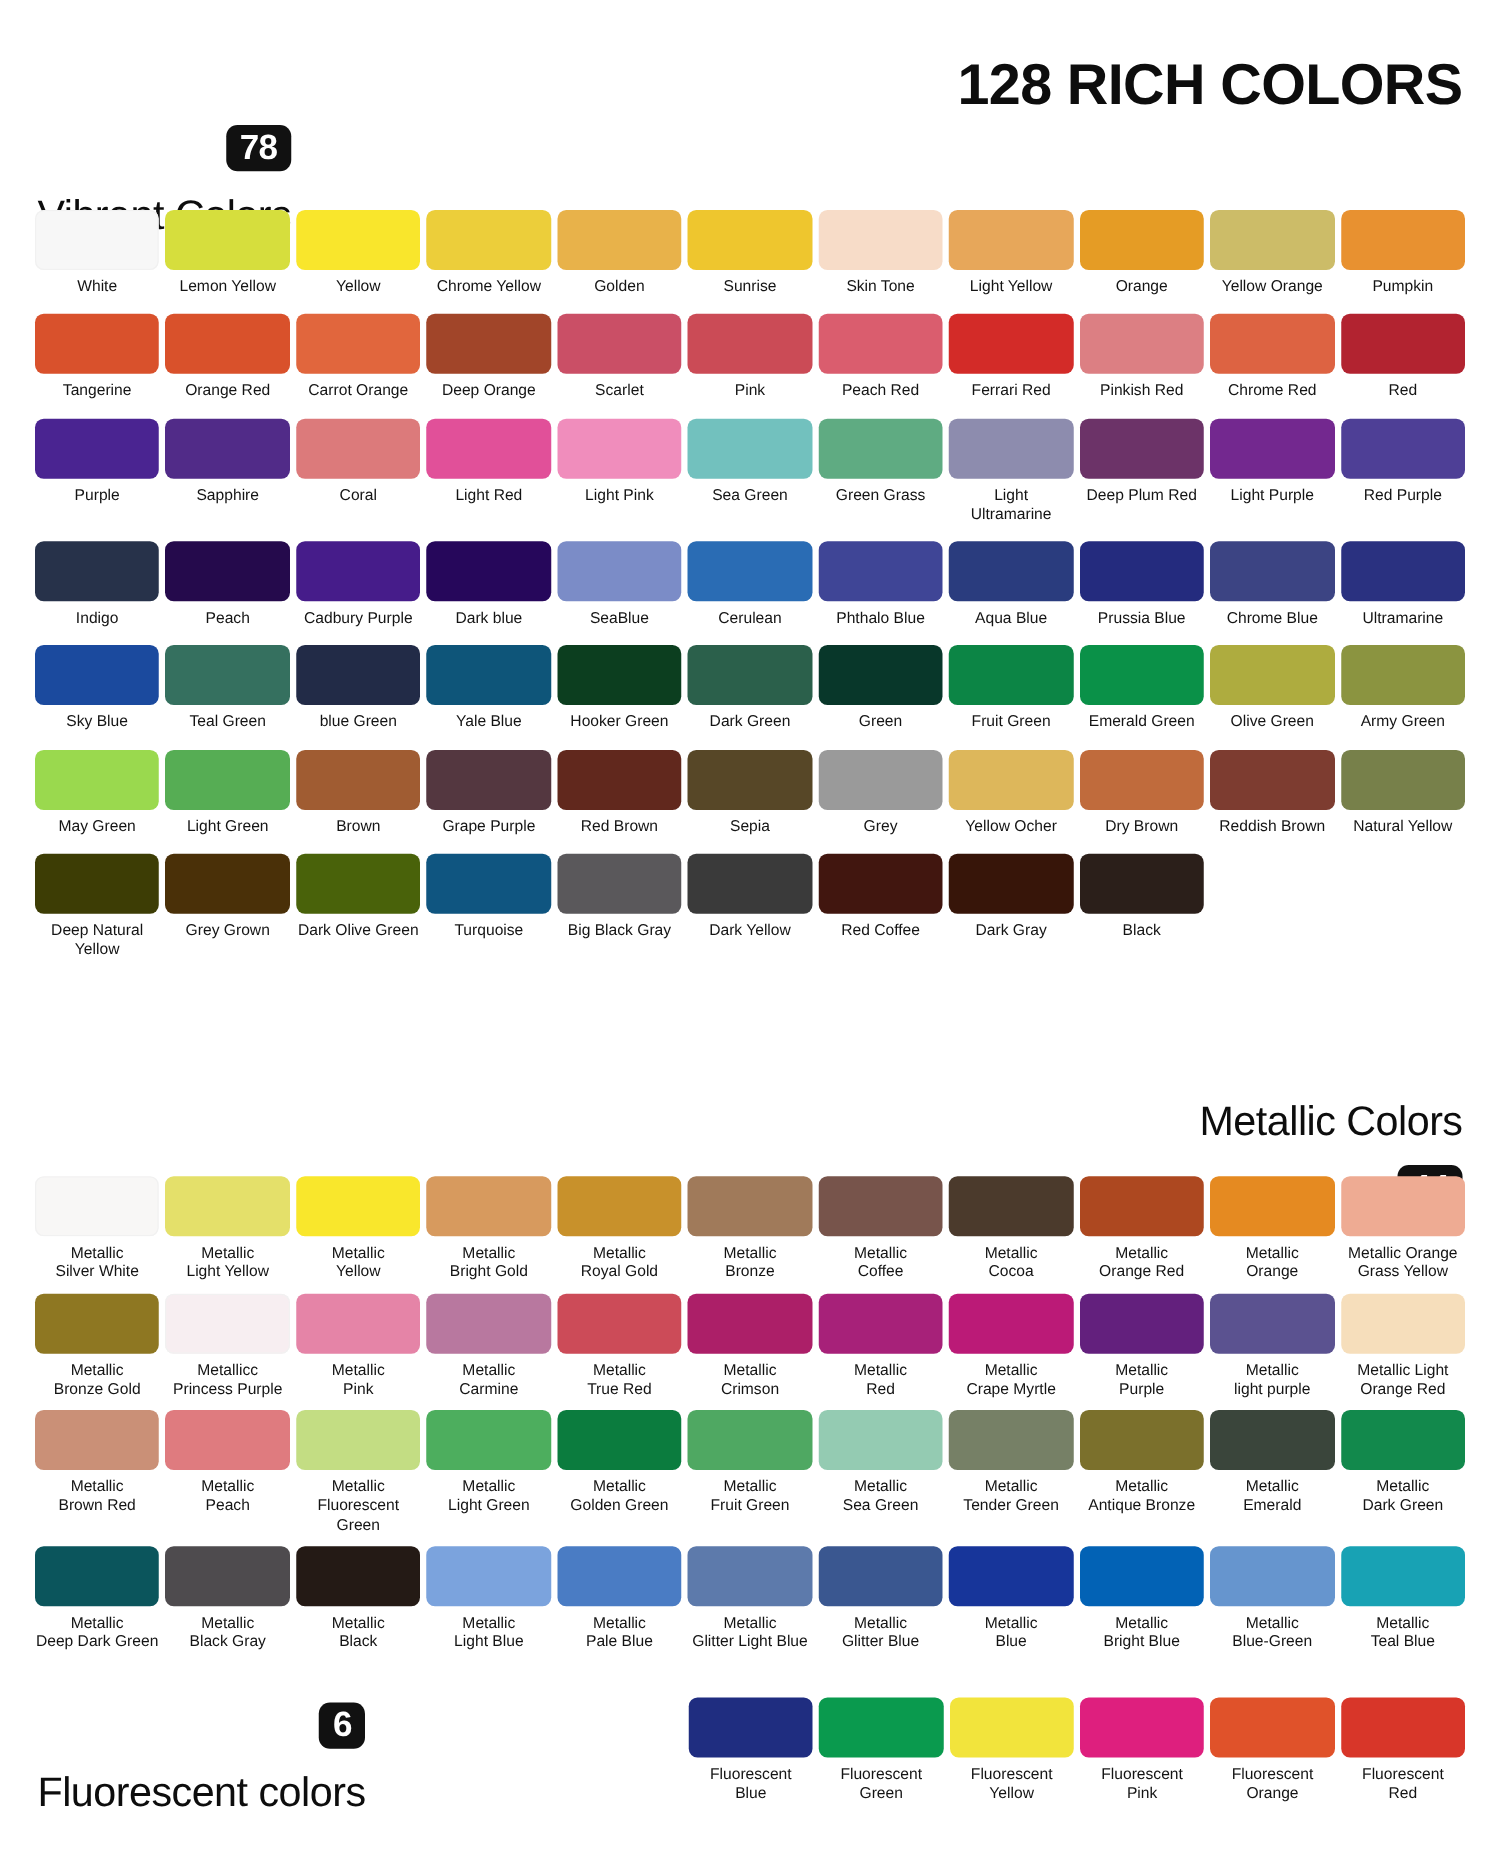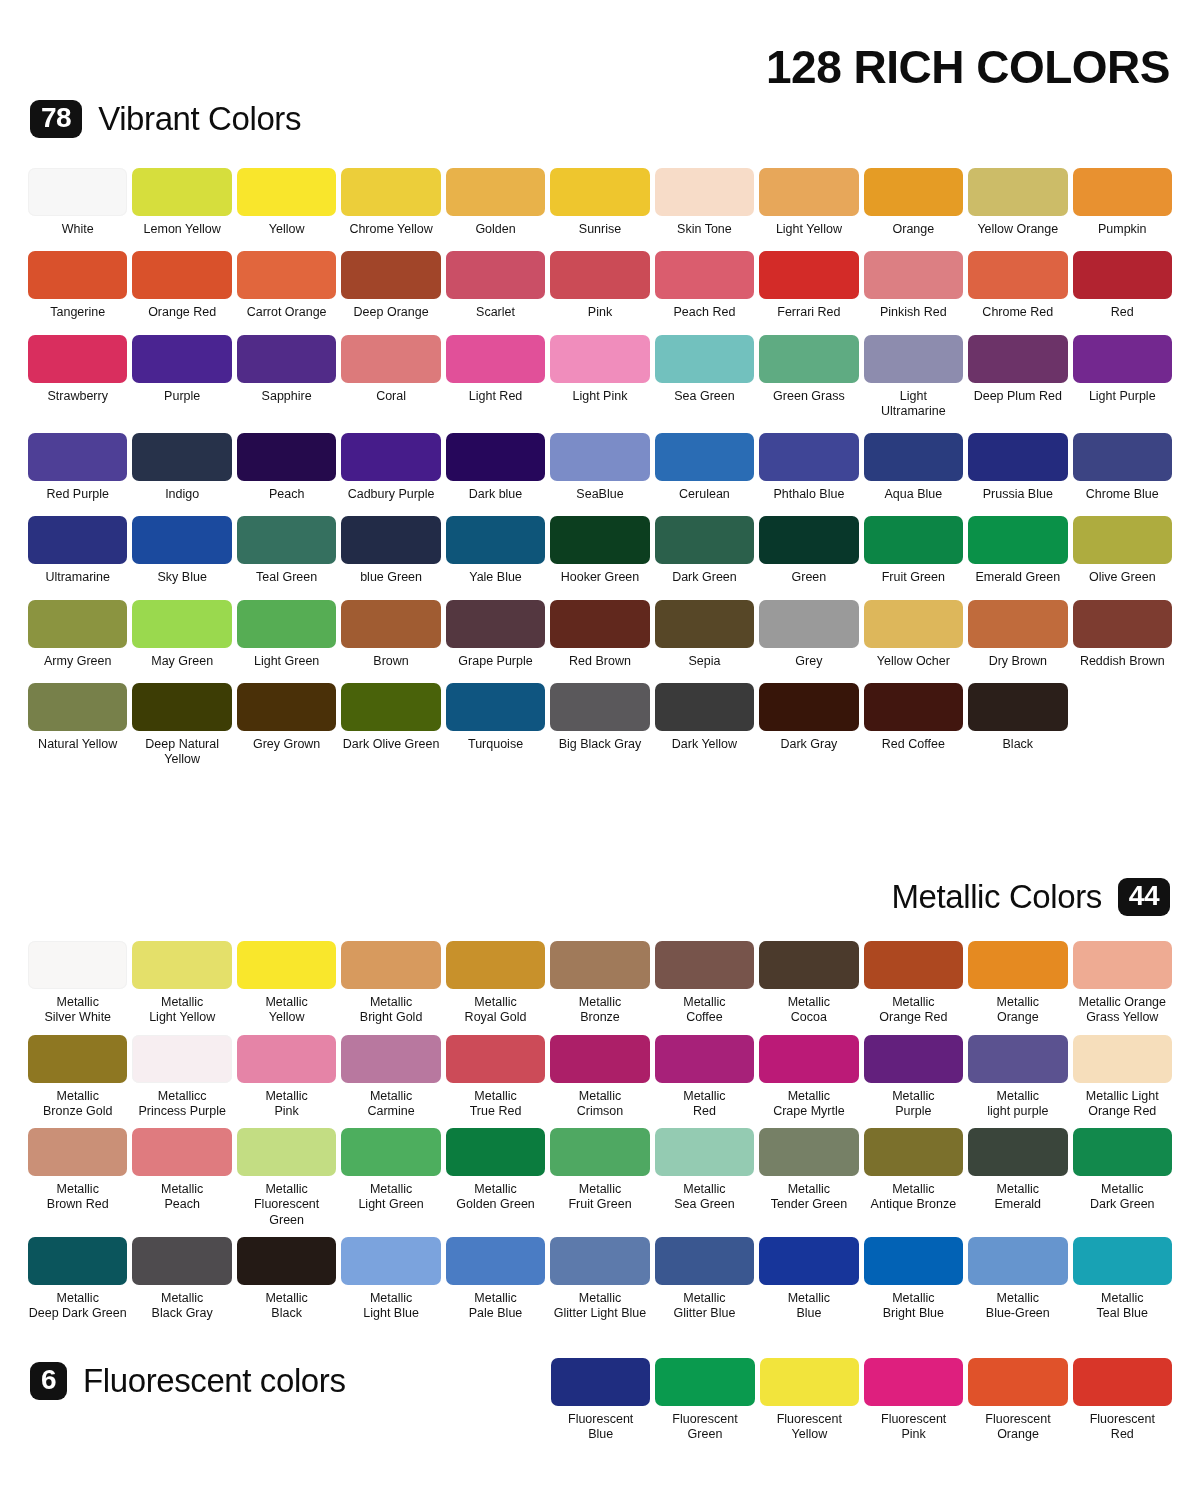--- a/index.html
+++ b/index.html
@@ -18,22 +18,23 @@
     position: absolute;
     right: 30px; top: 40px;
     font-size: 46px;
     font-weight: 700;
     letter-spacing: -0.5px;
     color: #0d0d0d;
     white-space: nowrap;
   }
   .sect-head {
     display: flex;
-    align-items: center;
+    align-items: flex-end;
     gap: 16px;
+    flex-direction: column;
   }
   .sect-head.right { justify-content: flex-end; }
   .badge {
     background: #111111;
     color: #ffffff;
     font-size: 28px;
     font-weight: 700;
     border-radius: 9px;
     padding: 3px 11px 5px 11px;
     line-height: 1.05;
@@ -191,24 +192,20 @@
       </div>
       <div class="cell">
         <div class="swatch" style="background: rgb(221, 99, 66);"></div>
         <div class="cap">Chrome Red</div>
       </div>
       <div class="cell">
         <div class="swatch" style="background: rgb(178, 35, 48);"></div>
         <div class="cap">Red</div>
       </div>
       <div class="cell">
-        <div class="swatch" style="background: rgb(217, 46, 94);"></div>
-        <div class="cap">Strawberry</div>
-      </div>
-      <div class="cell">
         <div class="swatch" style="background: rgb(74, 36, 145);"></div>
         <div class="cap">Purple</div>
       </div>
       <div class="cell">
         <div class="swatch" style="background: rgb(81, 43, 136);"></div>
         <div class="cap">Sapphire</div>
       </div>
       <div class="cell">
         <div class="swatch" style="background: rgb(220, 122, 123);"></div>
         <div class="cap">Coral</div>
@@ -397,26 +394,26 @@
       </div>
       <div class="cell">
         <div class="swatch" style="background: rgb(90, 88, 91);"></div>
         <div class="cap">Big Black Gray</div>
       </div>
       <div class="cell">
         <div class="swatch" style="background: rgb(58, 58, 58);"></div>
         <div class="cap">Dark Yellow</div>
       </div>
       <div class="cell">
+        <div class="swatch" style="background: rgb(65, 22, 15);"></div>
+        <div class="cap">Red Coffee</div>
+      </div>
+      <div class="cell">
         <div class="swatch" style="background: rgb(55, 21, 9);"></div>
         <div class="cap">Dark Gray</div>
-      </div>
-      <div class="cell">
-        <div class="swatch" style="background: rgb(65, 22, 15);"></div>
-        <div class="cap">Red Coffee</div>
       </div>
       <div class="cell">
         <div class="swatch" style="background: rgb(43, 31, 26);"></div>
         <div class="cap">Black</div>
       </div>
     </div>
 
   <div class="sect-head right" id="metallic-head">
     <span class="sect-title">Metallic Colors</span>
     <span class="badge">44</span>

